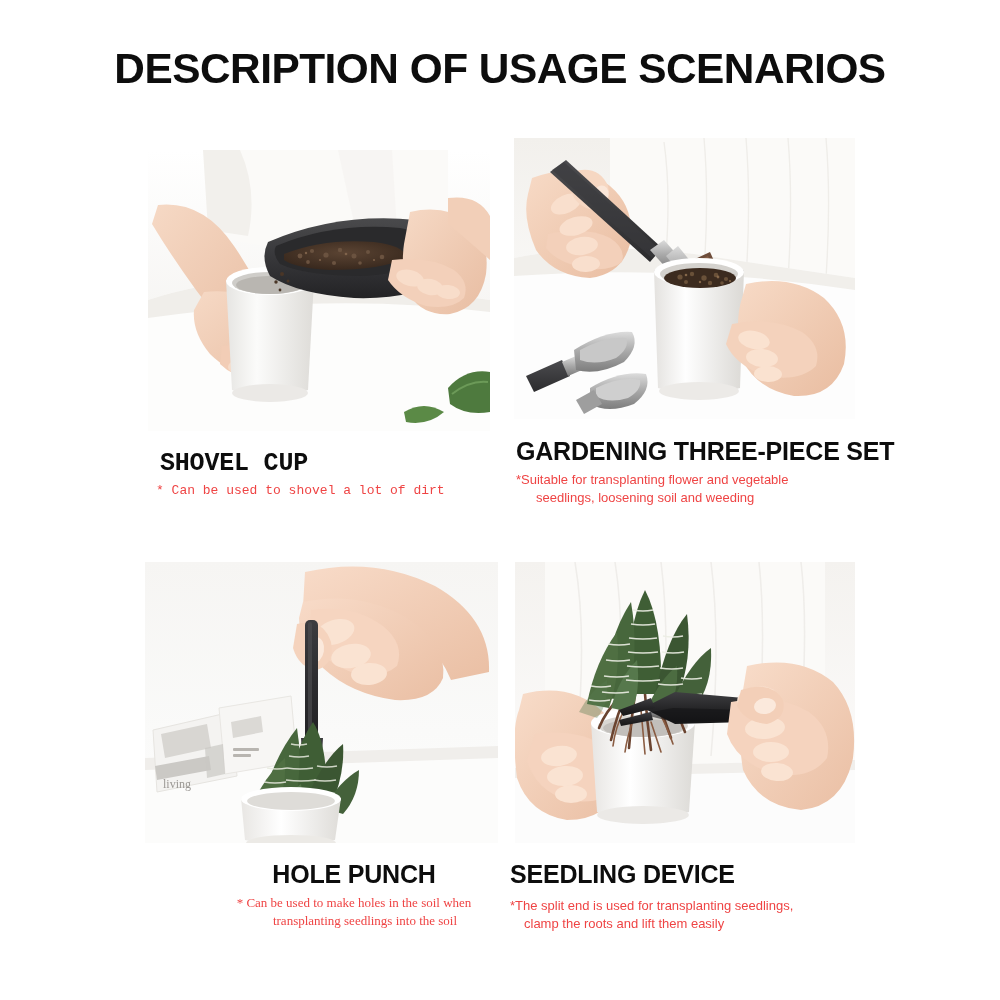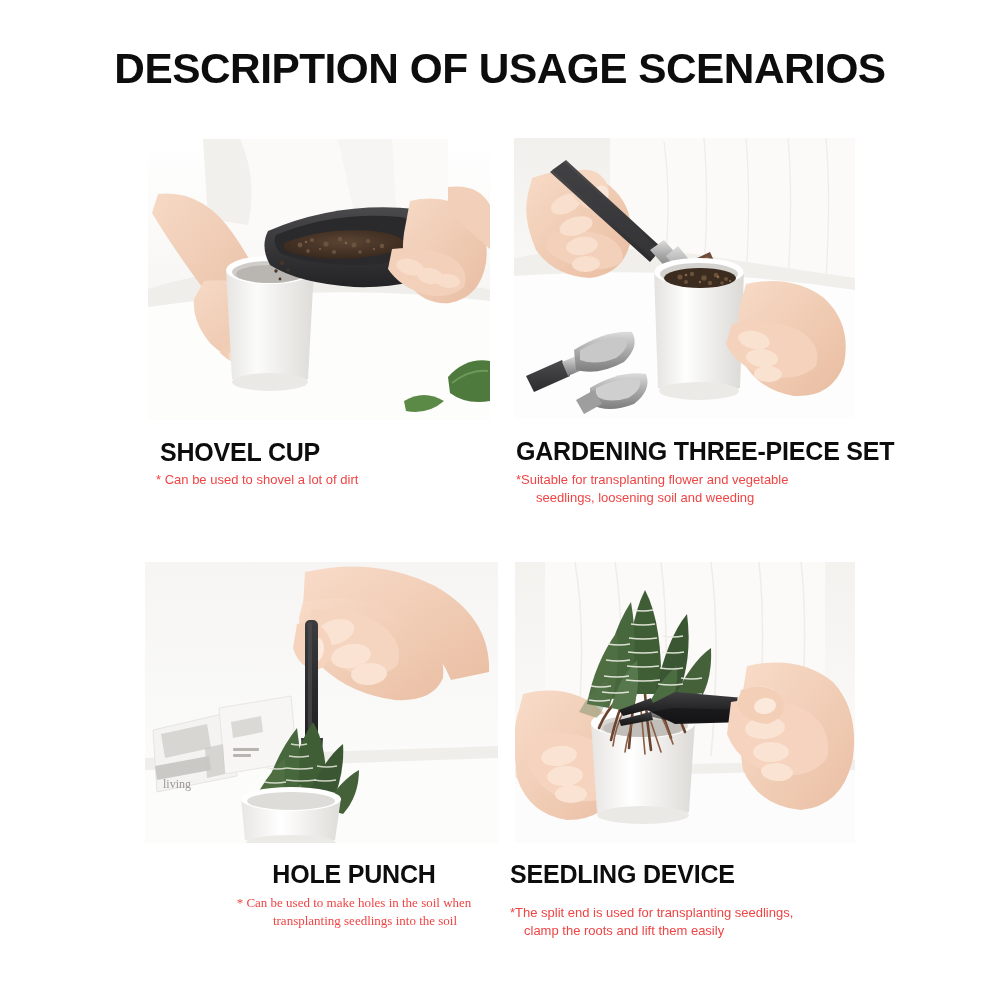--- a/index.html
+++ b/index.html
@@ -36,21 +36,21 @@
     position: absolute;
     left: 0;
     top: 130px;
     width: 1000px;
     height: 840px;
   }
   .panel {
     position: absolute;
     width: 430px;
   }
-  .panel-tl { left: 140px;  top: 9px; }
+  .panel-tl { left: 140px;  top: 20px; font-family: Liberation Mono, monospace; }
   .panel-tr { left: 505px;  top: 8px; }
   .panel-bl { left: 135px;  top: 432px; }
   .panel-br { left: 505px;  top: 432px; }
 
   .photo {
     position: relative;
     overflow: hidden;
     background: #fef9c3;
   }
   .photo-tl { width: 342px; height: 281px; margin-left: 8px; }
@@ -80,21 +80,21 @@
 
   .cap-tr { margin-top: 18px; margin-left: 11px; }
   .cap-tr .caption-sub { margin-top: 5px; margin-left: 0px; }
   .cap-tr .caption-sub .l2 { display: block; margin-left: 20px; }
 
   .cap-bl { margin-top: 17px; margin-left: 8px; text-align: center; }
   .cap-bl .caption-sub { margin-top: 5px; margin-left: 0px; font-family: Liberation Serif, serif; }
   .cap-bl .caption-sub .l2 { display: block; margin-left: 22px; }
 
   .cap-br { margin-top: 17px; margin-left: 5px; }
-  .cap-br .caption-sub { margin-top: 15px; margin-left: 0px; }
+  .cap-br .caption-sub { margin-top: 8px; margin-left: 0px; }
   .cap-br .caption-sub .l2 { display: block; margin-left: 14px; }
 </style>
 </head>
 <body>
 
 <div class="page-title">DESCRIPTION OF USAGE SCENARIOS</div>
 
 <div class="panels">
 
   <div class="panel panel-tl">

